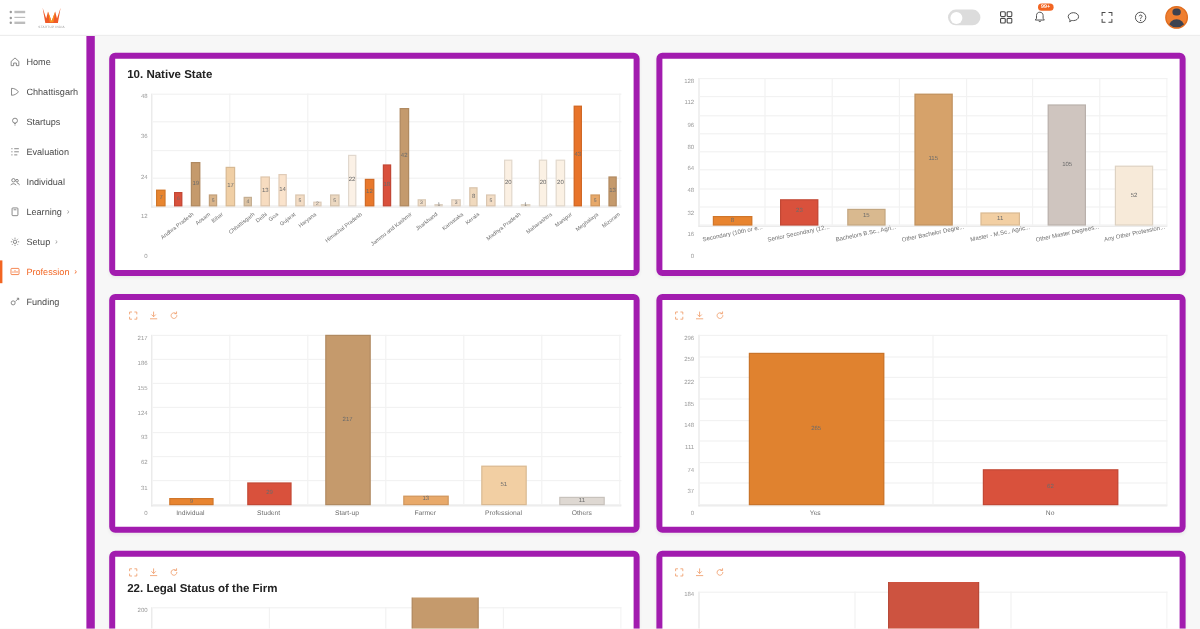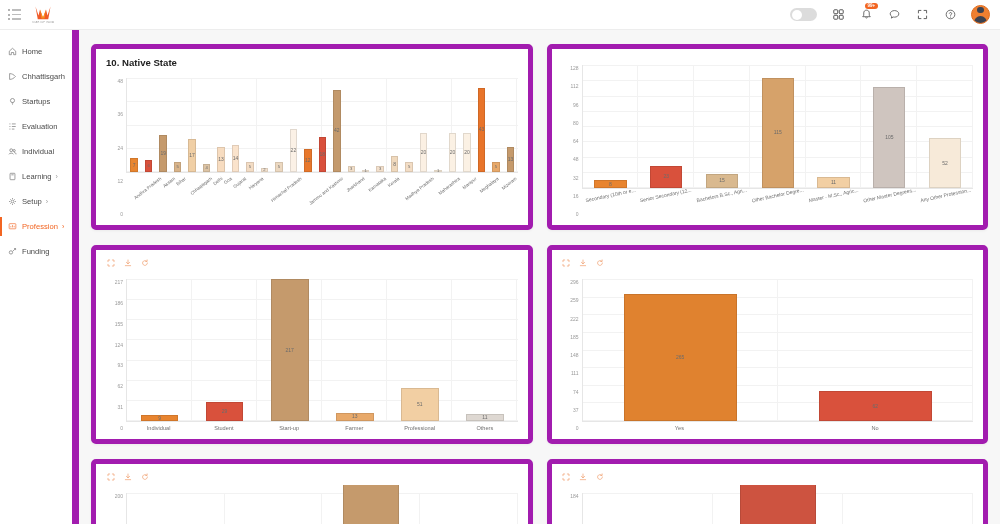--- a/index.html
+++ b/index.html
@@ -814,20 +814,21 @@
                 </g>
               </svg>
           </span>
           <span class="tool">
             <svg width="8" height="8" viewBox="0 0 12 12">
                 <path d="M9.6 6 a3.6 3.6 0 1 1-1.2-2.7" fill="none" stroke="#f0a070" stroke-width="1.1" stroke-linecap="round"></path>
                 <path d="M9.2 1.4 V3.6 H7" fill="none" stroke="#f0a070" stroke-width="1.1" stroke-linecap="round"></path>
               </svg>
           </span>
         </div>
+        <div class="card-title">22. Legal Status of the Firm</div>
         <div class="chart-area clip">
             <div class="yaxis">
               <div>200</div>
             </div>
             <div class="plot-wrap">
               <div class="plot">
                 <div class="gridlines">
                   <div></div>
                 </div>
                 <div class="vgrid">

